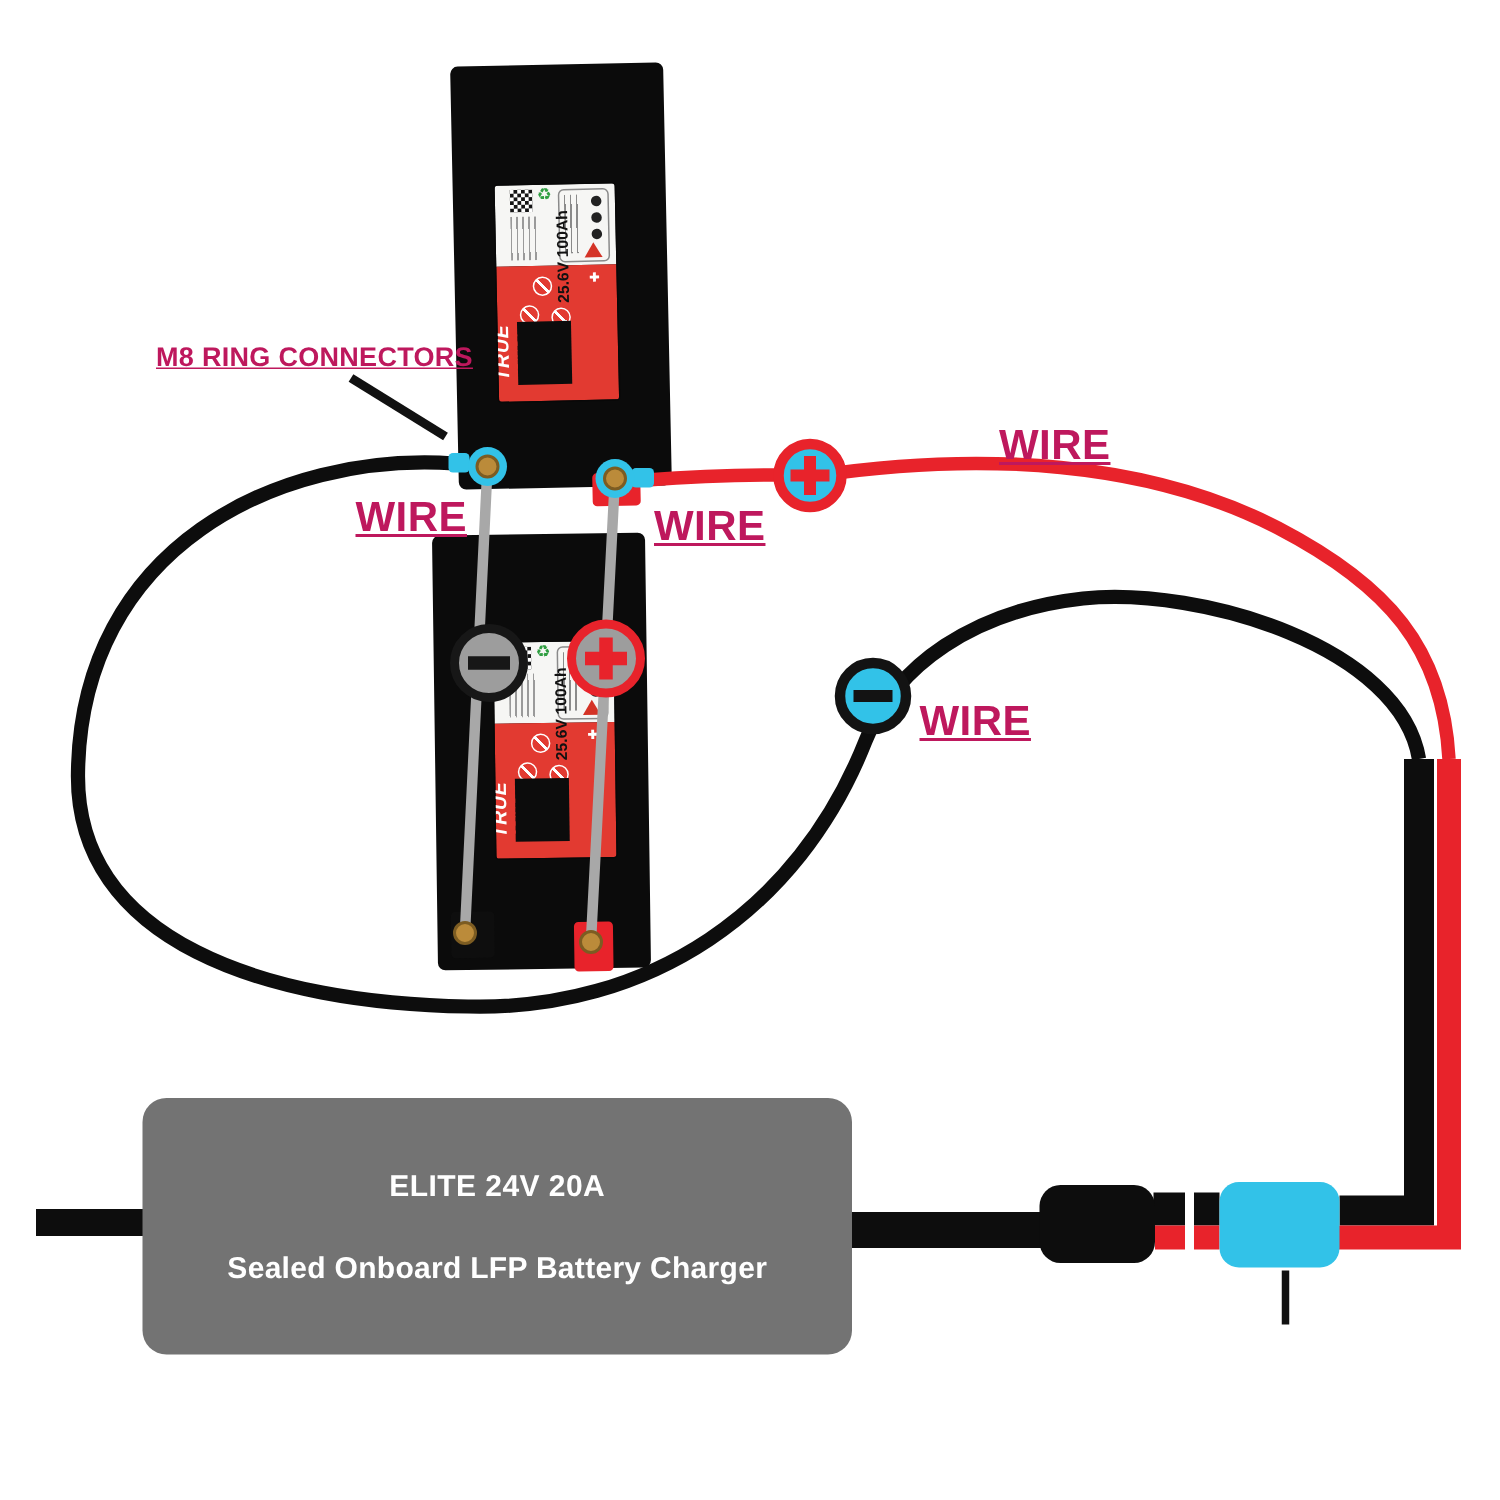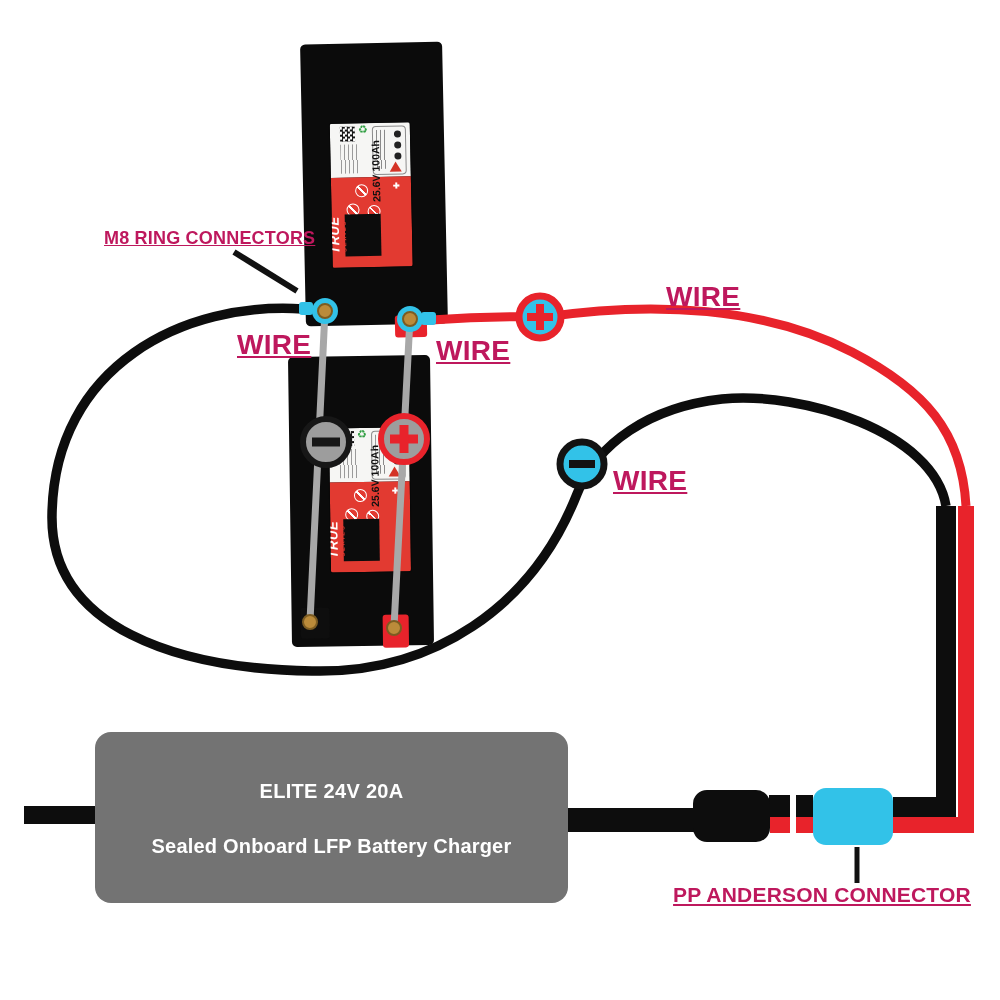--- a/index.html
+++ b/index.html
@@ -198,15 +198,14 @@
     <div class="chg-line chg2">Sealed Onboard LFP Battery Charger</div>
   </div>
   <div class="blk-conn"></div>
   <div class="cyan-conn"></div>
 
   <div class="lab m8">M8 RING CONNECTORS</div>
   <div class="lab wire w1">WIRE</div>
   <div class="lab wire w2">WIRE</div>
   <div class="lab wire w3">WIRE</div>
   <div class="lab wire w4">WIRE</div>
-  <div class="lab pp">PP ANDERSON CONNECTOR</div>
 
 </div>
 
 </body></html>

